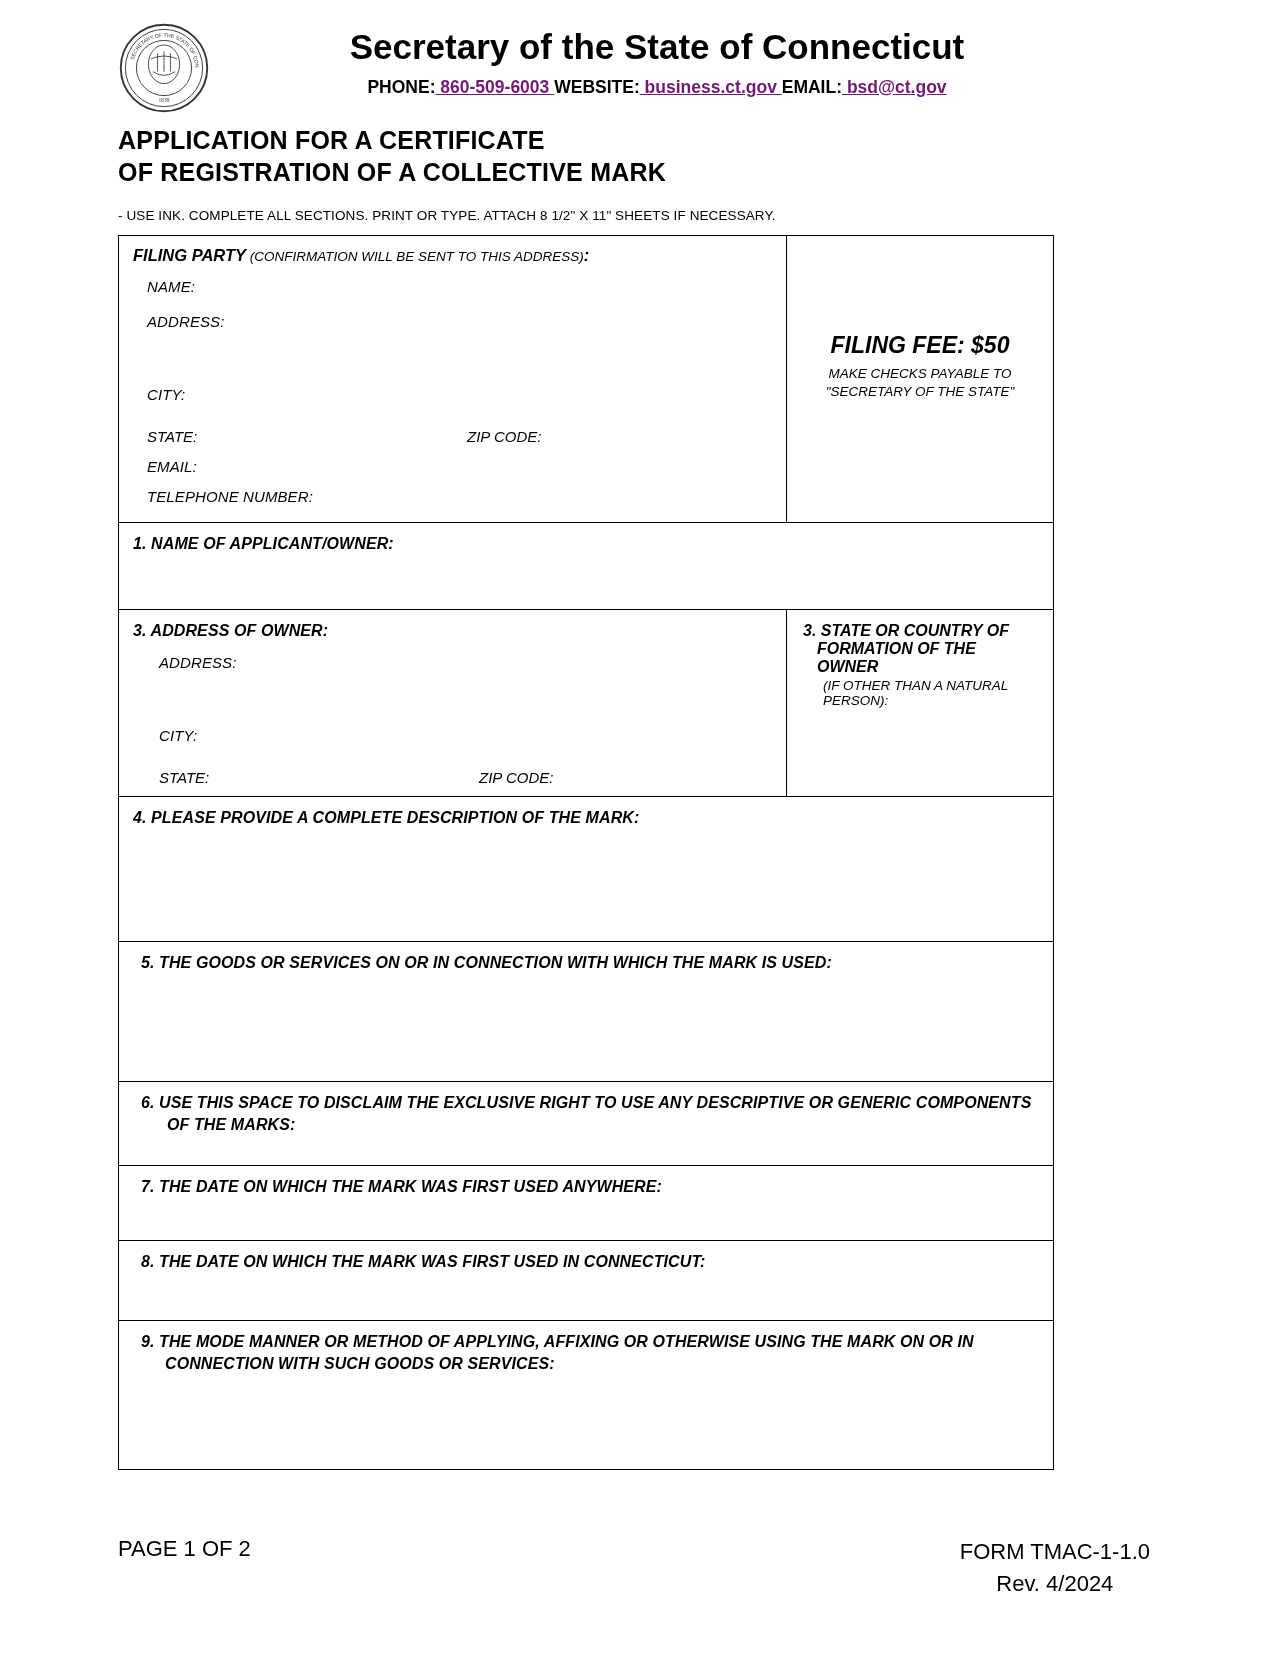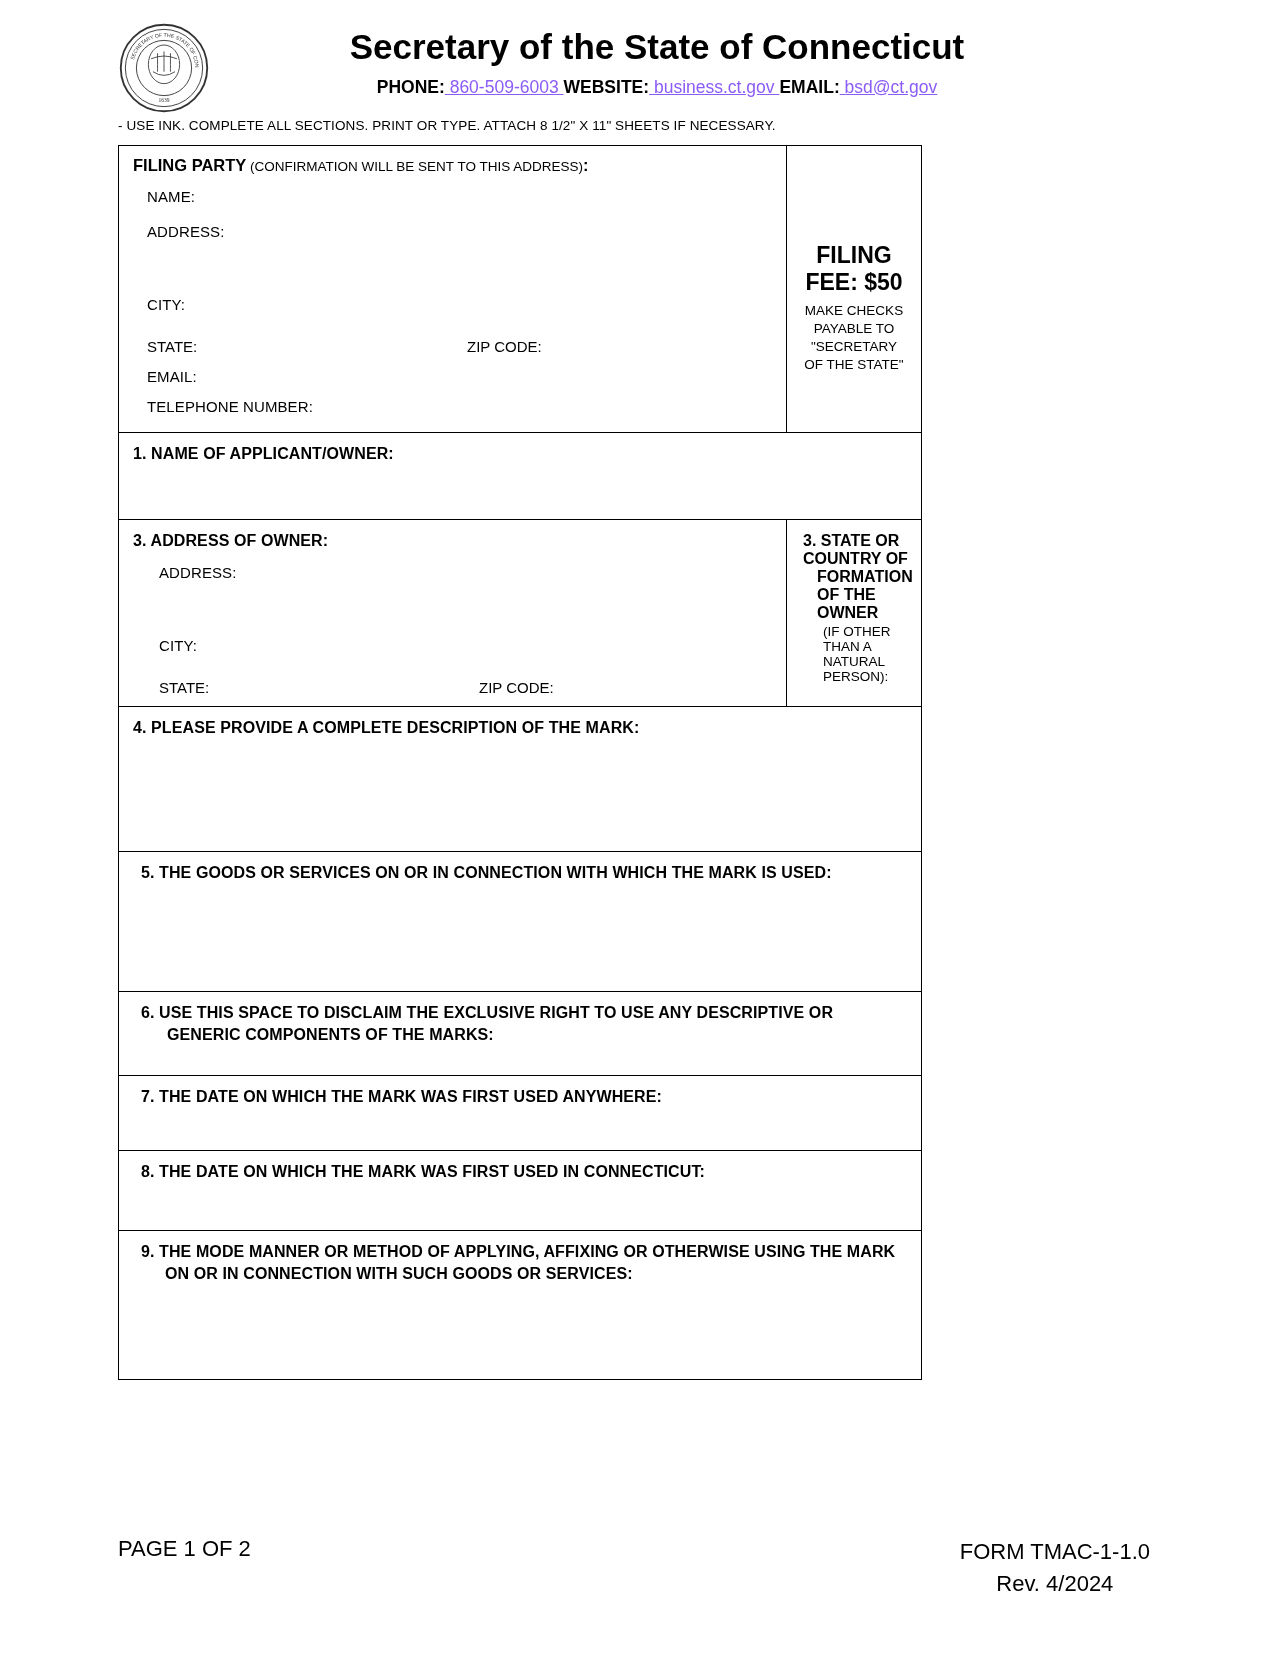--- a/index.html
+++ b/index.html
@@ -48,45 +48,46 @@
     line-height: 1.1;
     margin: 10px 0 0 0;
   }
   .contact-line {
     font-size: 17.5px;
     font-weight: bold;
     margin-top: 10px;
     letter-spacing: 0px;
   }
   .contact-line .lnk {
-    font-weight: normal;
-    color: #8b5cf6;
+    font-weight: bold;
+    color: #701a75;
     text-decoration: underline;
   }
 
   .form-title {
     margin: 26px 0 0 118px;
     font-size: 25px;
     font-weight: bold;
     line-height: 1.28;
     letter-spacing: 0.2px;
   }
   .instructions {
     margin: 20px 0 0 118px;
     font-size: 13.5px;
     letter-spacing: 0.1px;
   }
 
   
   .form {
     position: relative;
     margin: 12px 0 0 118px;
-    width: 804px;
+    width: 936px;
     border: 1.5px solid #000;
     box-sizing: border-box;
+    font-style: italic;
   }
   .row {
     display: flex;
     border-bottom: 1.5px solid #000;
     box-sizing: border-box;
   }
   .row:last-child { border-bottom: none; }
   .cell {
     box-sizing: border-box;
     padding: 10px 14px;
@@ -189,20 +190,24 @@
     </div>
 
     <div class="title-block">
       <div class="state-title">Secretary of the State of Connecticut</div>
       <div class="contact-line">
         <span>PHONE:</span><span class="lnk"> 860-509-6003 </span><span>WEBSITE:</span><span class="lnk"> business.ct.gov </span><span>EMAIL:</span><span class="lnk"> bsd@ct.gov</span>
       </div>
     </div>
   </div>
 
+  <div class="form-title">
+    <div>APPLICATION FOR A CERTIFICATE</div>
+    <div>OF REGISTRATION OF A COLLECTIVE MARK</div>
+  </div>
 
   <div class="instructions">- USE INK. COMPLETE ALL SECTIONS. PRINT OR TYPE. ATTACH 8 1/2" X 11" SHEETS IF NECESSARY.</div>
 
   <div class="form">
 
     <div class="row">
       <div class="cell left" style="min-height:286px">
         <div>
           <span class="lbl-bold">FILING PARTY</span><span class="lbl-small"> (CONFIRMATION WILL BE SENT TO THIS ADDRESS)</span><span class="lbl-bold">:</span>
         </div>

